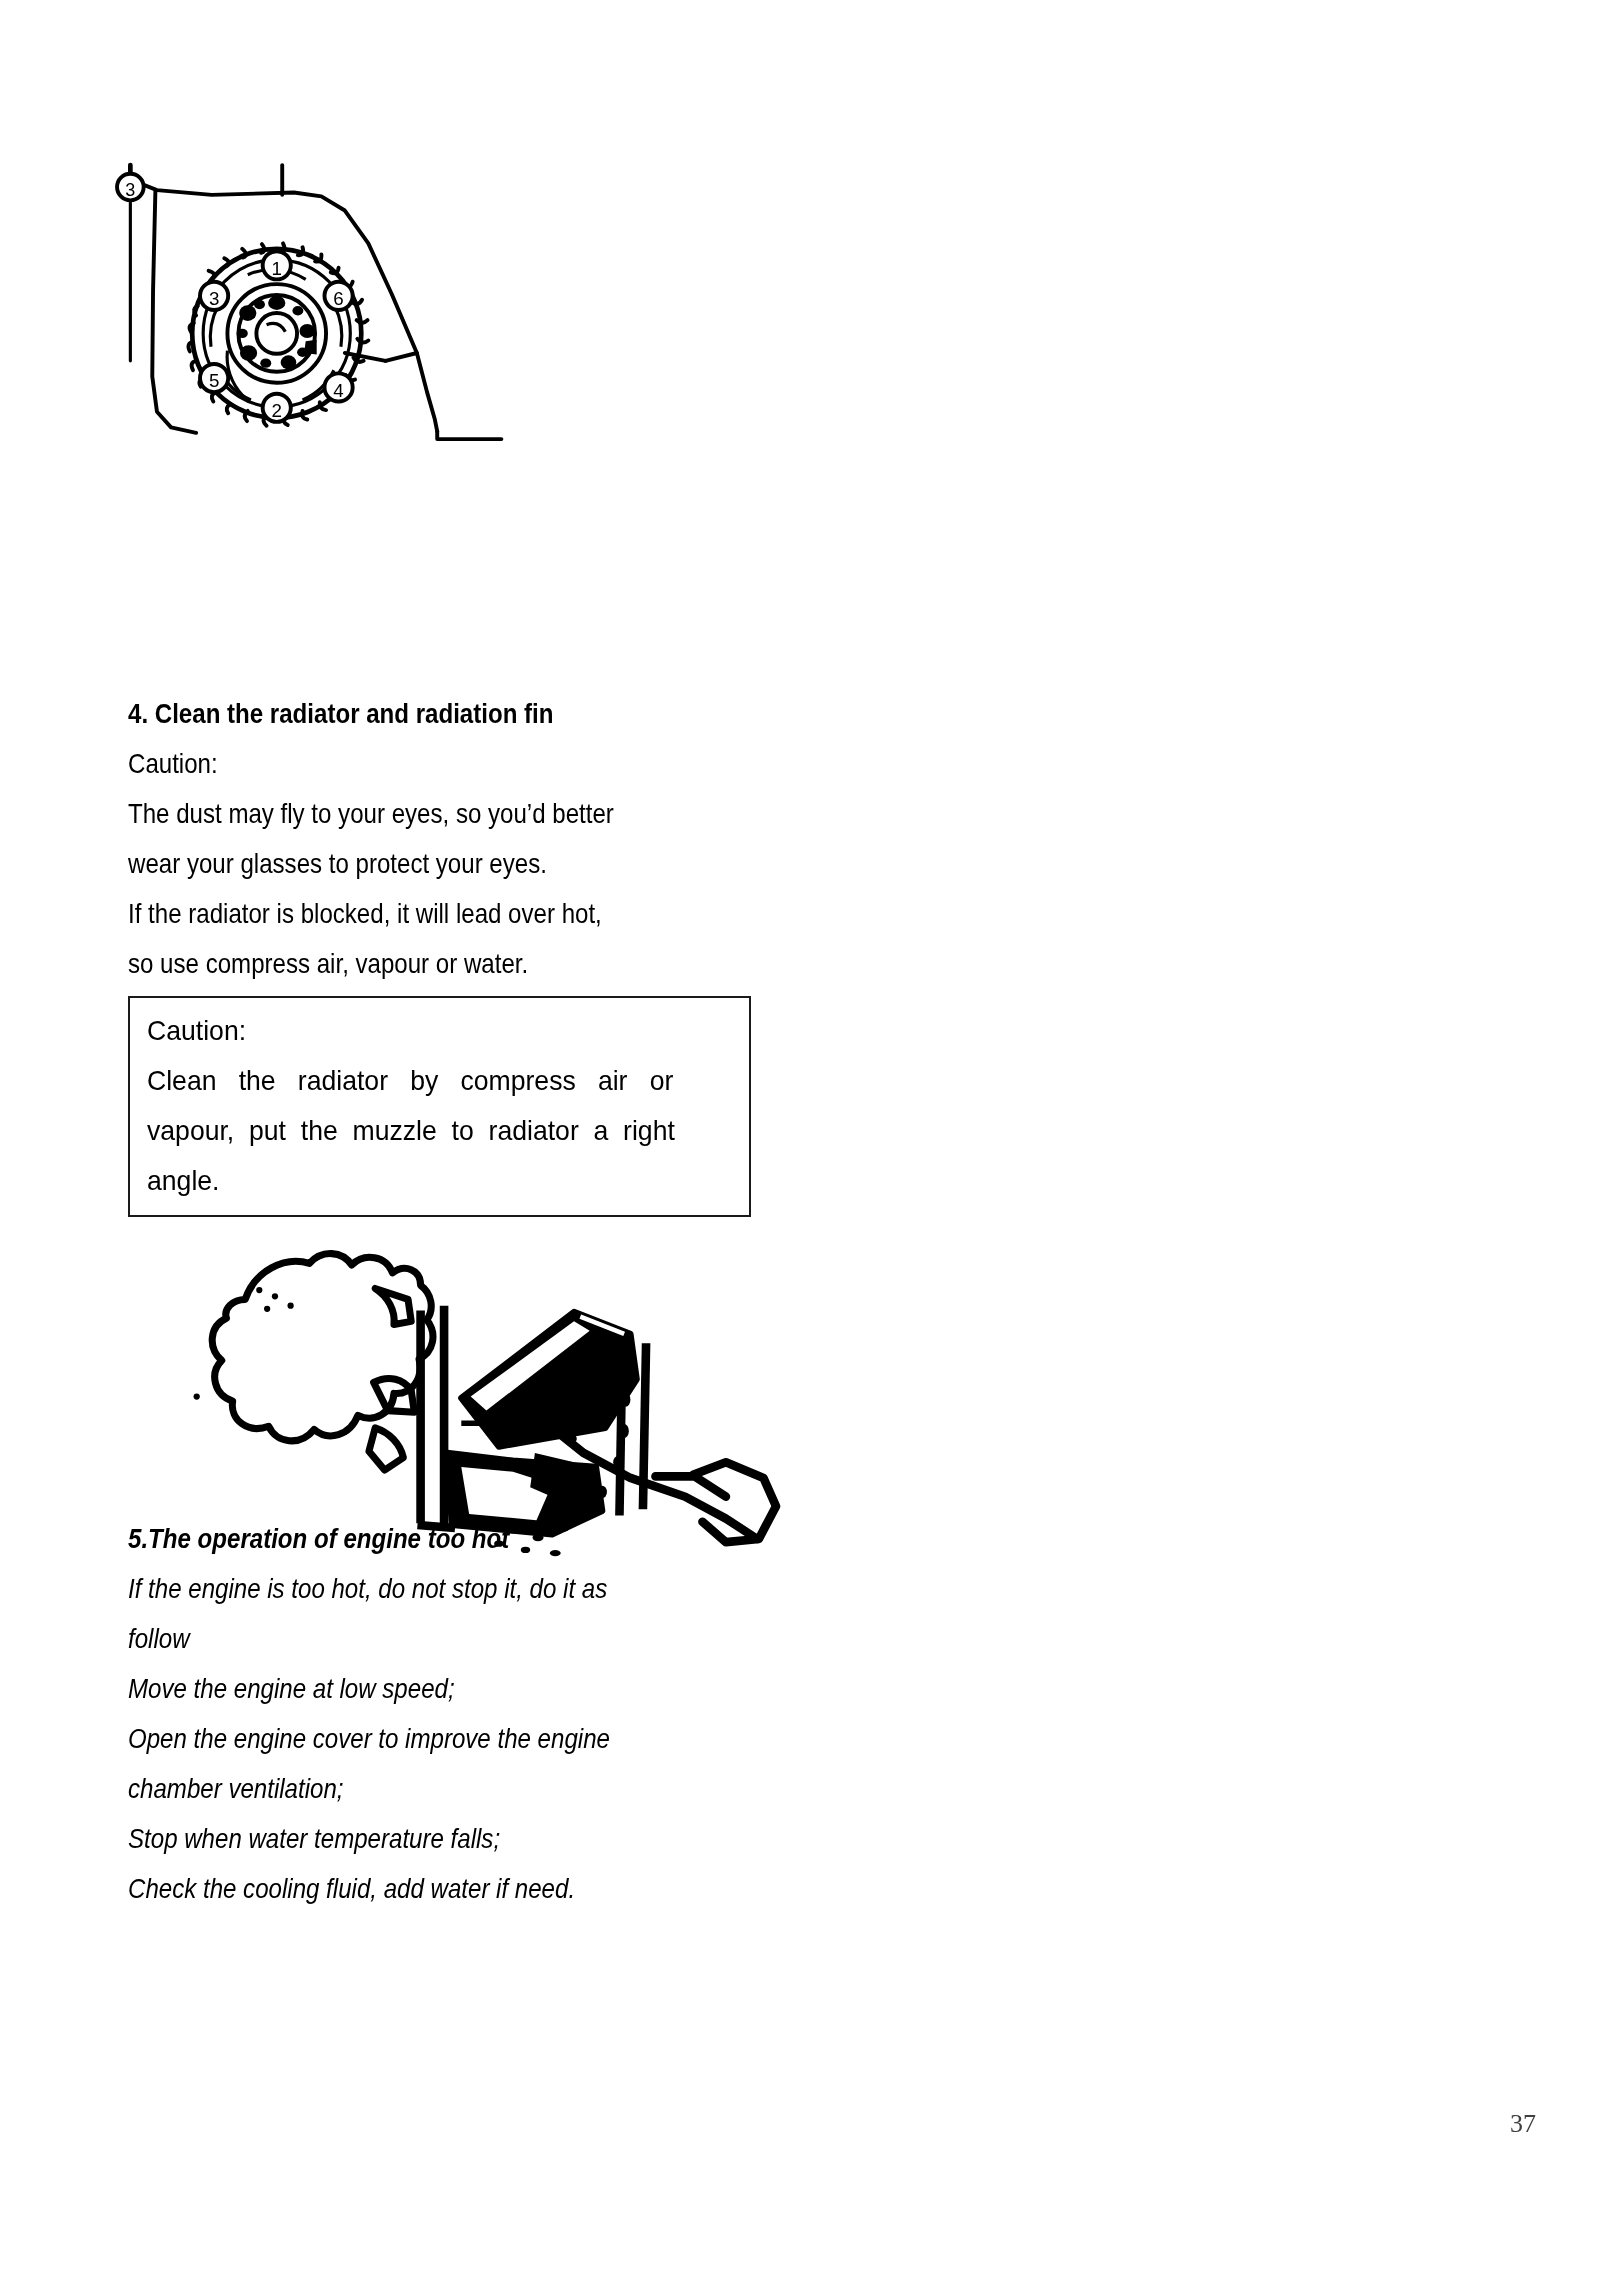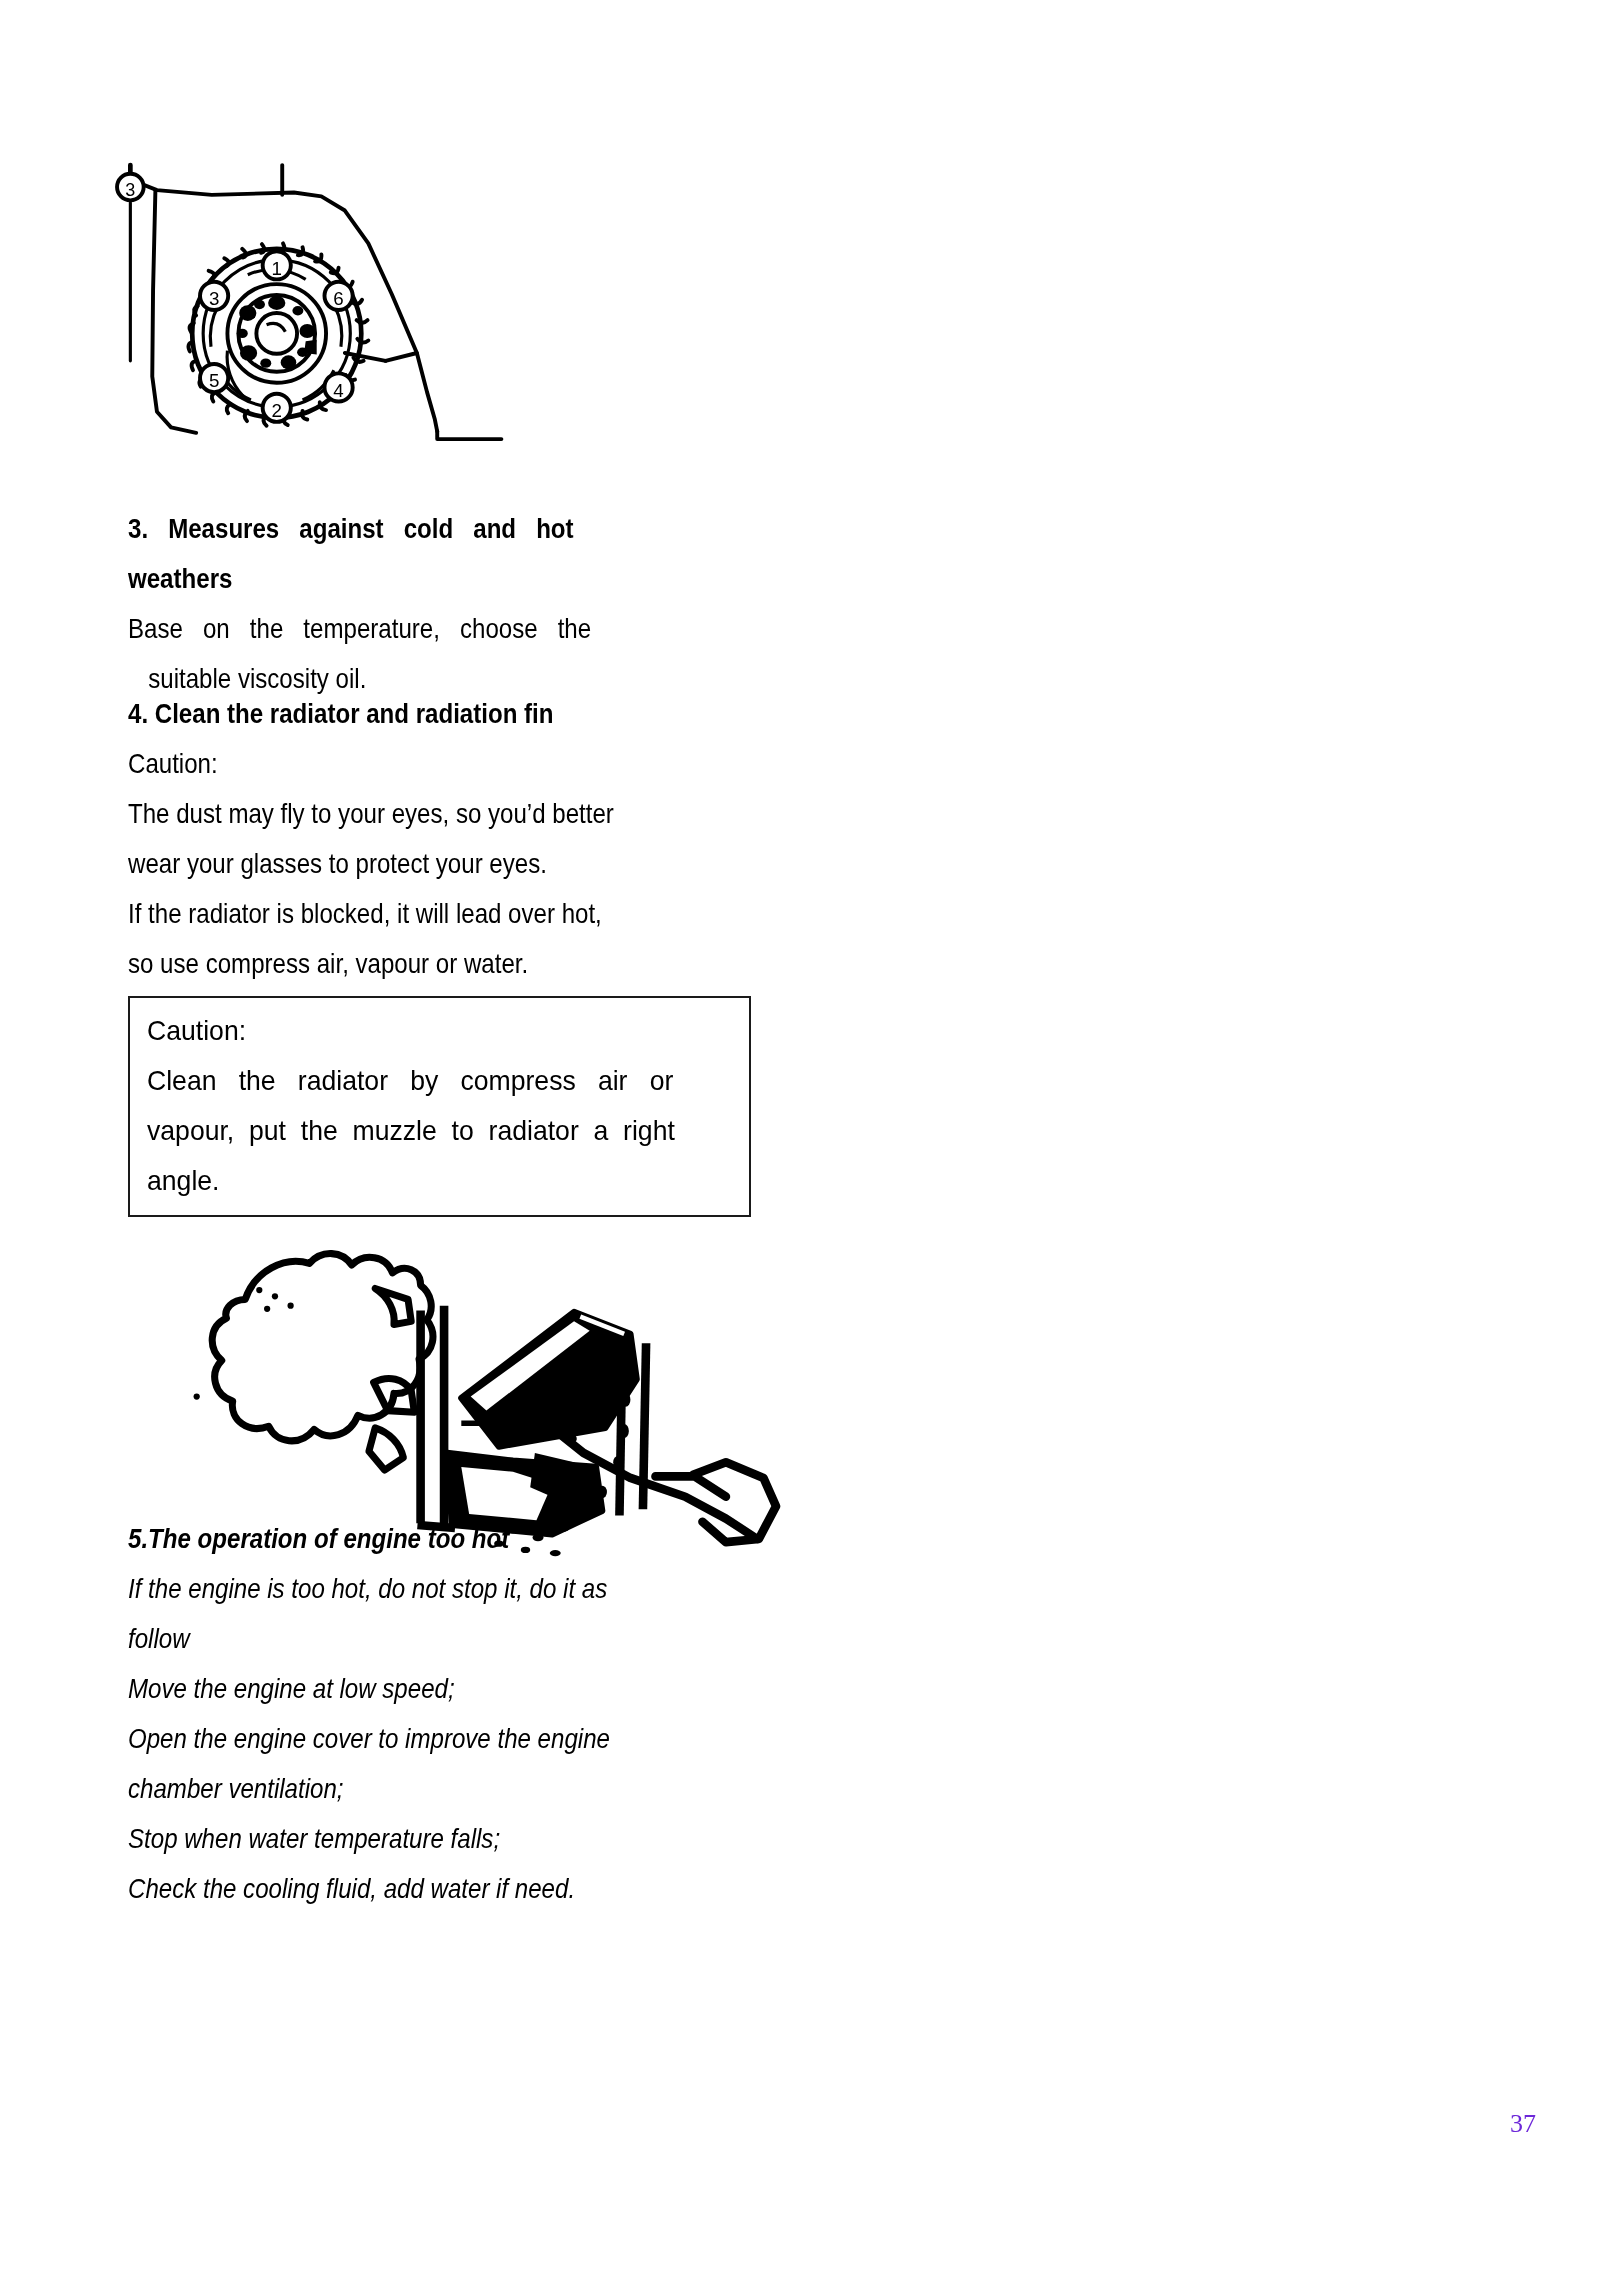--- a/index.html
+++ b/index.html
@@ -86,21 +86,21 @@
   }
   #caution-box .pad { height: 7.8px; }
 
   
   #page-number {
     position: absolute;
     right: 81px;
     top: 2109px;
     font-family: "Liberation Serif", "DejaVu Serif", serif;
     font-size: 26px;
-    color: #6d28d9;
+    color: #404040;
   }
 </style>
 </head>
 <body>
 
 <div class="page">
 
   <div id="fig-wheel">
     <svg viewBox="0 0 640 440" xmlns="http://www.w3.org/2000/svg">
       <g fill="none" stroke="#000" stroke-width="5" stroke-linecap="round" stroke-linejoin="round">
@@ -215,26 +215,20 @@
         <circle cx="292" cy="294" r="18" fill="#fff" stroke="#000" stroke-width="5"></circle>
         <text x="292" y="306" text-anchor="middle" font-family="'Liberation Sans',sans-serif" font-size="24" fill="#000">4</text>
       </g>
       <g>
         <circle cx="213" cy="320" r="18" fill="#fff" stroke="#000" stroke-width="5"></circle>
         <text x="213" y="332" text-anchor="middle" font-family="'Liberation Sans',sans-serif" font-size="24" fill="#000">2</text>
       </g>
     </svg>
   </div>
 
-  <div class="col" style="top:504px;">
-    <div class="ln b">3.   Measures   against   cold   and   hot</div>
-    <div class="ln b">weathers</div>
-    <div class="ln">Base   on   the   temperature,   choose   the</div>
-    <div class="ln indent">suitable viscosity oil.</div>
-  </div>
 
   <div class="col" style="top:689px;">
     <div class="ln b">4. Clean the radiator and radiation fin</div>
     <div class="ln">Caution:</div>
     <div class="ln">The dust may fly to your eyes, so you’d better</div>
     <div class="ln">wear your glasses to protect your eyes.</div>
     <div class="ln">If the radiator is blocked, it will lead over hot,</div>
     <div class="ln">so use compress air, vapour or water.</div>
   </div>
 

